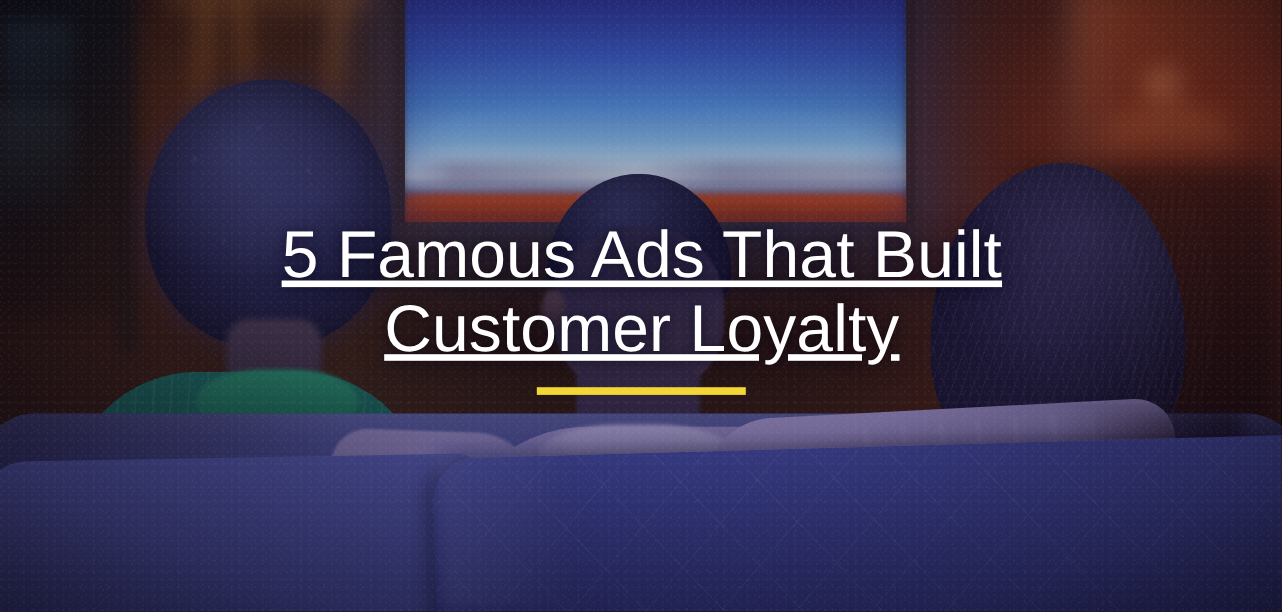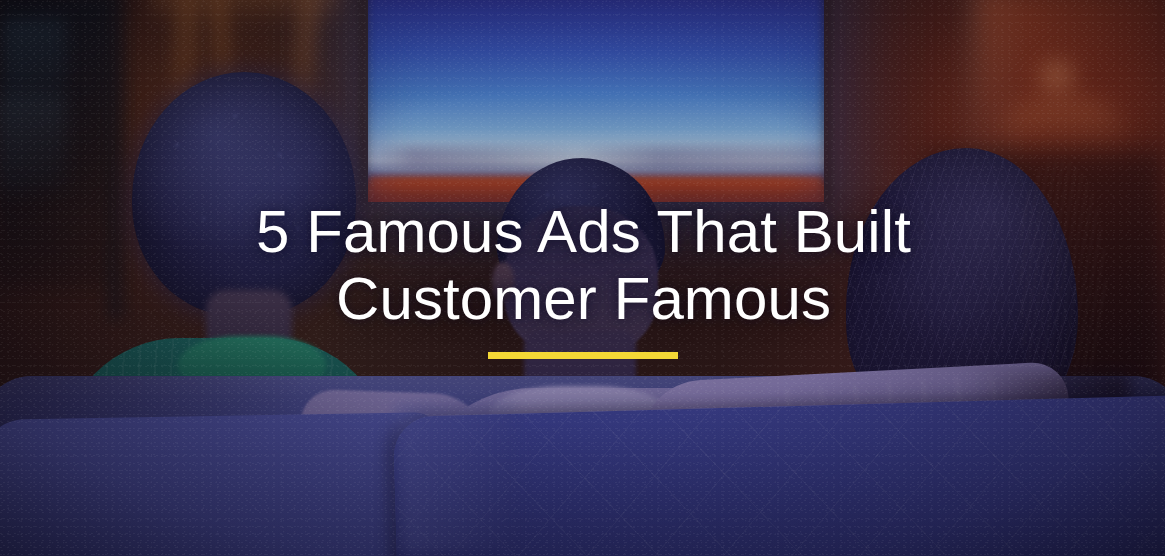--- a/index.html
+++ b/index.html
@@ -474,21 +474,21 @@
     <div class="quilt-lines"></div>
   </div>
   <div class="blanket-fold"></div>
 
   <div class="scrim"></div>
   <div class="vignette"></div>
   <div class="grain"></div>
 
   <div class="title-block">
     <div class="title-wrap">
-      <h1 class="hero-title" style="color: rgb(255, 255, 255);">
+      <h1 class="hero-title" style="color: rgb(255, 255, 255); text-decoration: underline;">
         <span class="line">5 Famous Ads That Built</span>
-        <span class="line">Customer Famous</span>
+        <span class="line">Customer Loyalty</span>
       </h1>
       <div class="title-rule" style="background: rgb(244, 216, 54); width: 190px; height: 7px;"></div>
     </div>
   </div>
 
 </div>
 
 </body></html>

